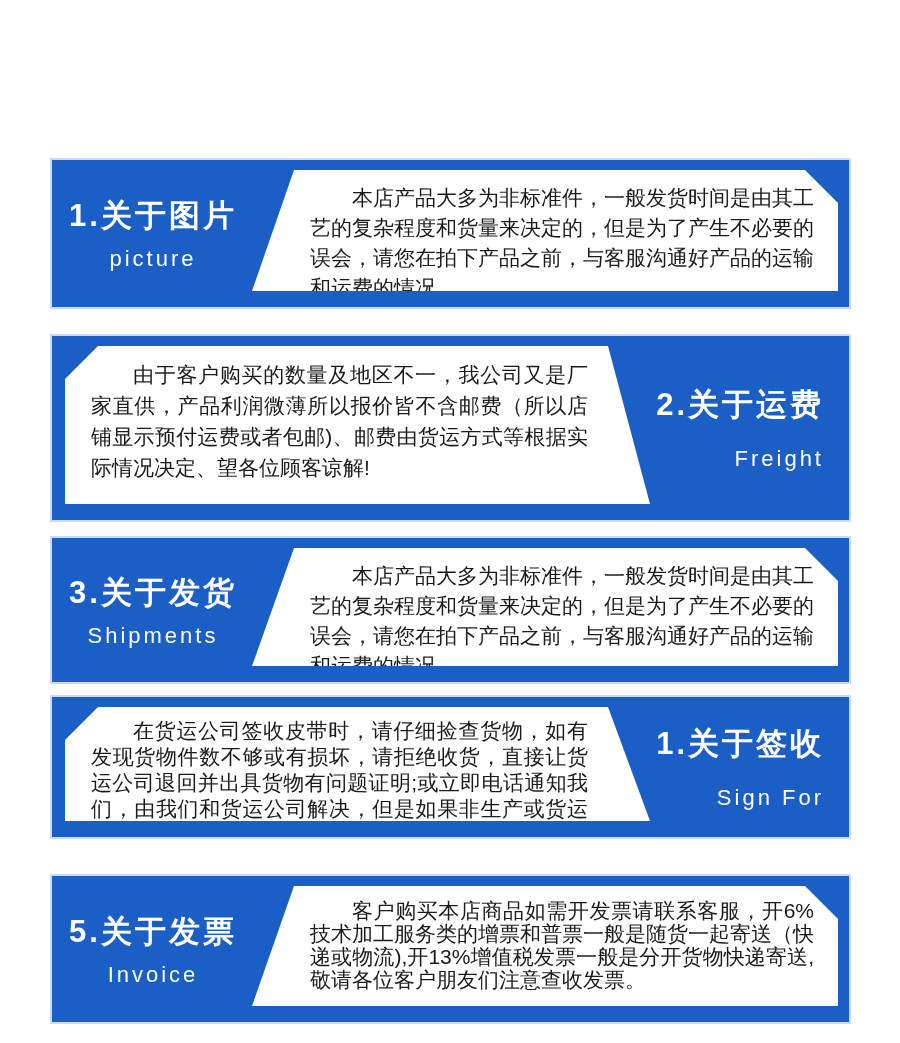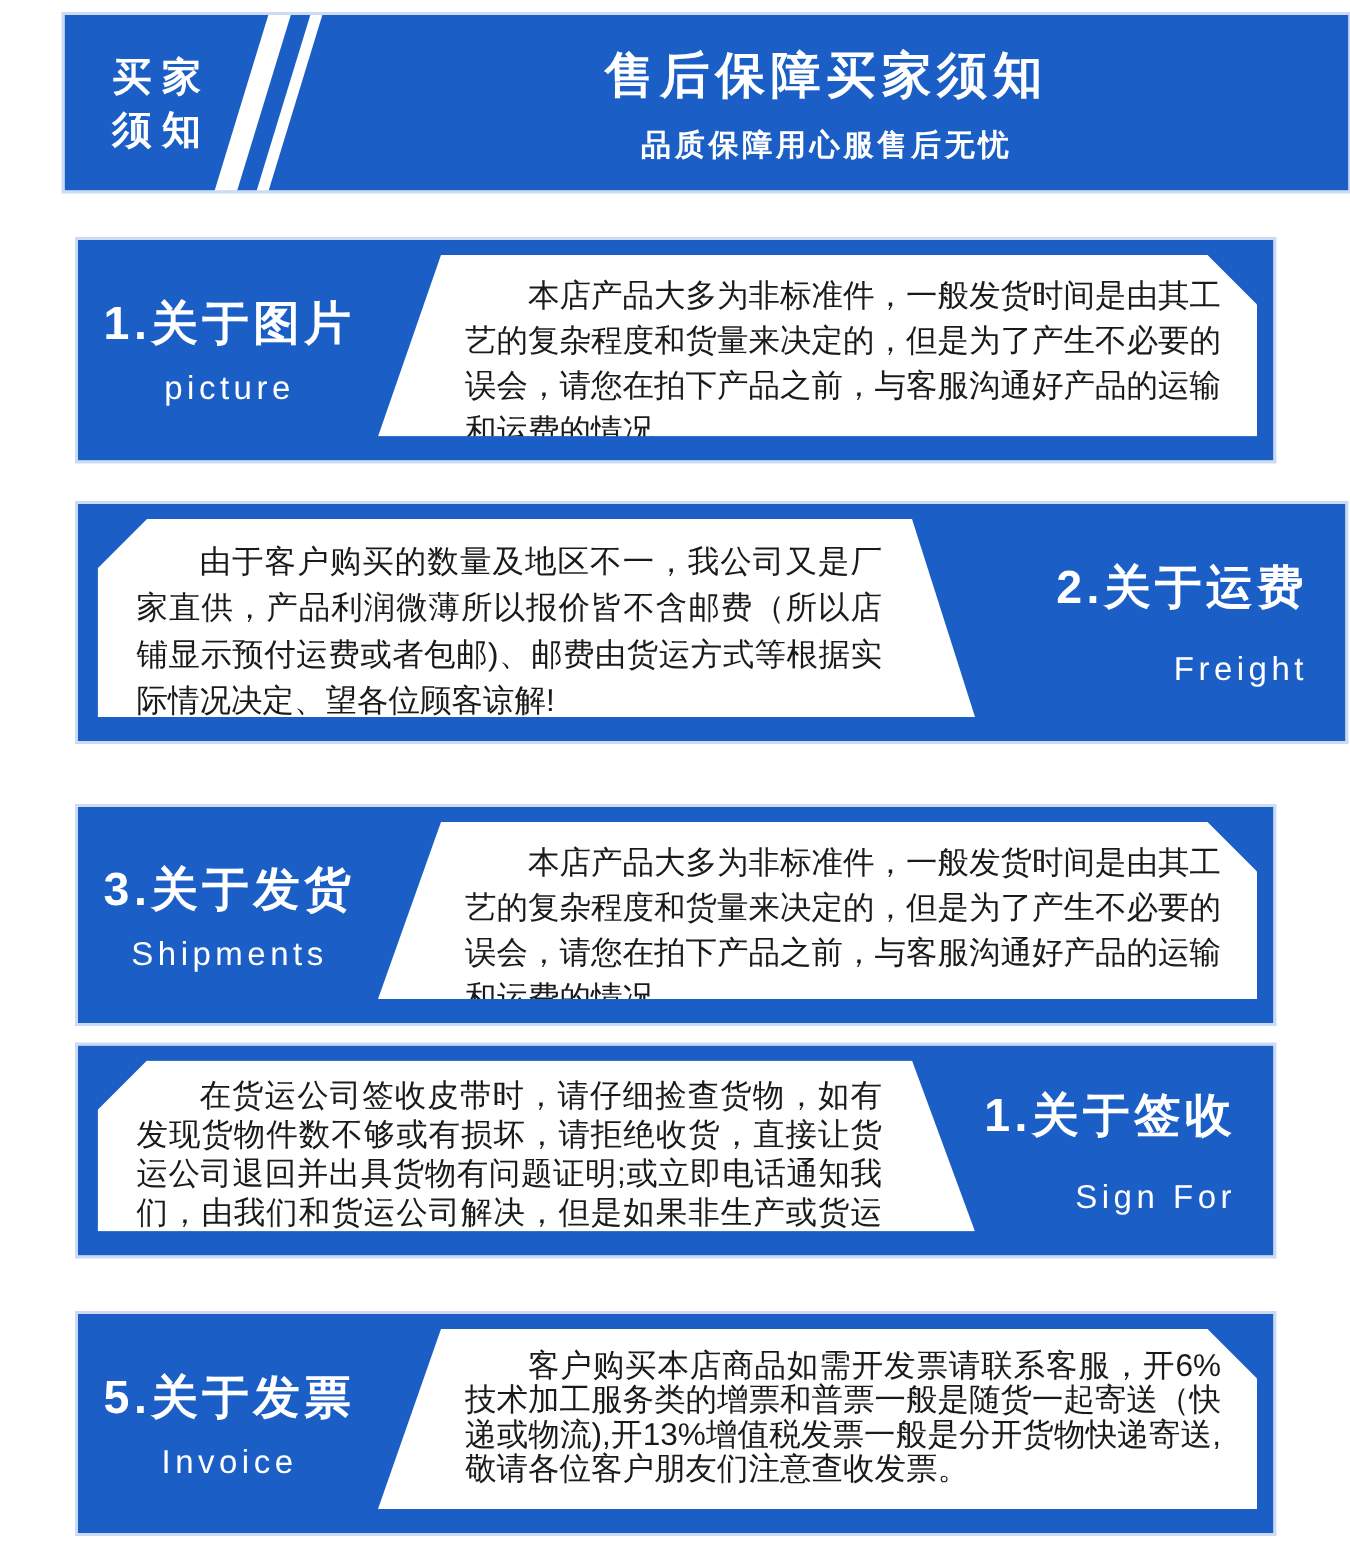--- a/index.html
+++ b/index.html
@@ -28,21 +28,21 @@
     font-size:33px;font-weight:bold;letter-spacing:4px;margin:0 0 10px 0;white-space:nowrap;
   }
   .subtitle{
     font-size:20px;font-weight:bold;letter-spacing:2.5px;white-space:nowrap;
   }
   
   .section{
     position:absolute;left:52px;width:797px;background:#1b5fc6;outline:2px solid #ccdbf3;
   }
   .sec1{top:160px;height:147px;}
-  .sec2{top:336px;height:158px;padding-left:48px;}
+  .sec2{top:336px;height:184px;}
   .sec3{top:514px;height:144px;margin-top:24px;}
   .sec4{top:697px;height:140px;}
   .sec5{top:876px;height:146px;}
   .label{
     position:absolute;top:0;bottom:0;display:flex;flex-direction:column;justify-content:center;
     color:#ffffff;z-index:2;
   }
   .label-left{left:0;width:202px;align-items:center;}
   .label-right{right:0;width:200px;align-items:flex-end;text-align:right;padding-right:25px;box-sizing:border-box;gap:11px;}
   .label-cn{font-size:31px;font-weight:bold;letter-spacing:3px;white-space:nowrap;}
@@ -66,34 +66,20 @@
   }
   .sec2 .body-text{line-height:31px;}
   .sec4 .body-text{line-height:26px;margin-top:-2px;}
   .sec5 .body-text{line-height:23px;}
 </style>
 </head>
 <body>
 
 <div class="page">
 
-  <header class="header">
-    <div class="badge">
-      <div>买家</div>
-      <div>须知</div>
-    </div>
-    <div class="stripes">
-      <span class="stripe wide"></span>
-      <span class="stripe thin"></span>
-    </div>
-    <div class="titles">
-      <h1 class="title">售后保障买家须知</h1>
-      <div class="subtitle">品质保障用心服售后无忧</div>
-    </div>
-  </header>
 
   <section class="section sec1">
     <div class="label label-left">
       <div class="label-cn">1.关于图片</div>
       <div class="label-en">picture</div>
     </div>
     <div class="whitebox box-right">
       <p class="body-text">本店产品大多为非标准件，一般发货时间是由其工艺的复杂程度和货量来决定的，但是为了产生不必要的误会，请您在拍下产品之前，与客服沟通好产品的运输和运费的情况。</p>
     </div>
   </section>

